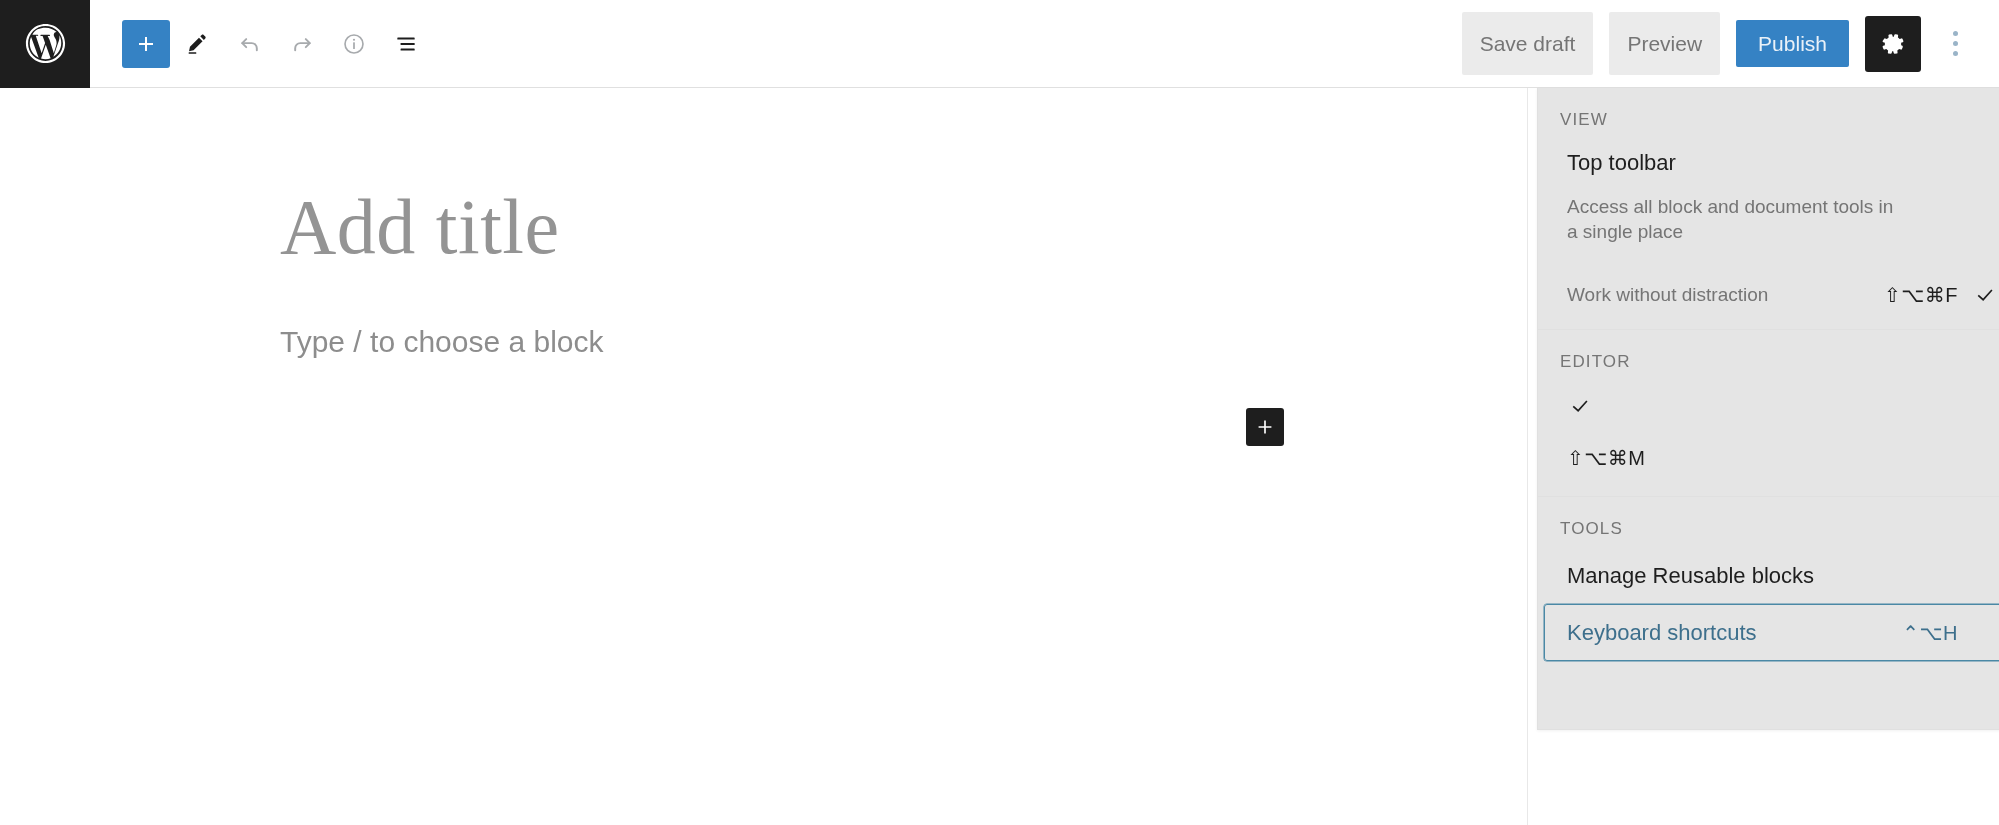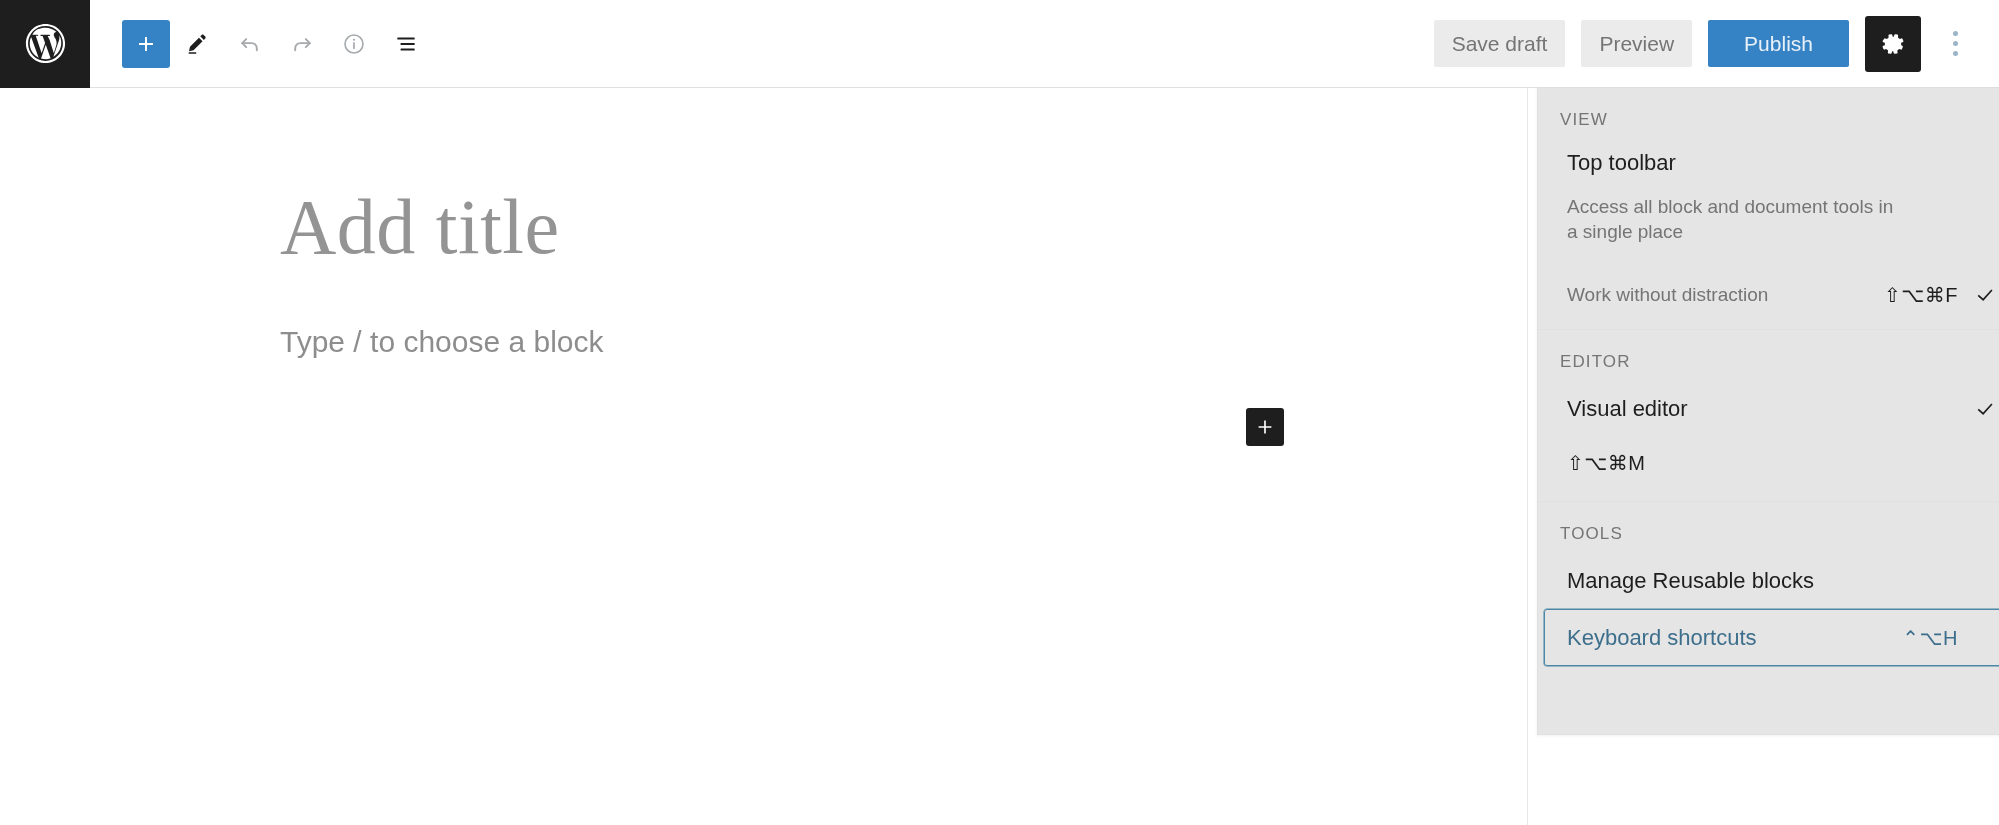--- a/index.html
+++ b/index.html
@@ -46,28 +46,28 @@
   .ic-dark { fill: #1e1e1e; }
   .ic-gray { fill: none; stroke: #a7aaad; stroke-width: 1.8; stroke-linecap: round; stroke-linejoin: round; }
   .ic-gray-fill { fill: #a7aaad; }
 
   .toolbar-right {
     margin-left: auto;
     display: flex; align-items: center;
     gap: 16px; padding-right: 24px;
   }
   .btn-text {
-    height: 47px; padding: 0 18px;
+    height: 63px; padding: 0 18px;
     background: #ebebeb; border: none; border-radius: 2px;
     font-family: "Liberation Sans", sans-serif;
     font-size: 21px; color: #757575;
     cursor: pointer; white-space: nowrap;
   }
   .btn-publish {
-    height: 47px; padding: 0 36px;
+    height: 47px; padding: 0 22px;
     background: #3582c4; border: none; border-radius: 2px;
     font-family: "Liberation Sans", sans-serif;
     font-size: 21px; color: #e9f1f8;
     cursor: pointer; white-space: nowrap;
   }
   .btn-gear {
     width: 56px; height: 56px;
     background: #1e1e1e; border: none; border-radius: 3px;
     display: flex; align-items: center; justify-content: center;
     cursor: pointer; padding: 0;
@@ -306,23 +306,20 @@
                 <path fill="#1e1e1e" d="M18.3 6.5l-8.2 9.1-4.3-3.9-1.1 1.2 5.5 5 9.3-10.3z"></path>
               </svg>
             </div>
           </div>
         </div>
       </div>
       <div class="menu-sep"></div>
       <div class="menu-group">
         <div class="group-label">EDITOR</div>
         <div class="menu-item compact">
-          <div class="mi-text">
-            <div class="mi-title">Visual editor</div>
-          </div>
           <div class="mi-right">
             <div class="mi-check">
               <svg width="24" height="24" viewBox="0 0 24 24">
                 <path fill="#1e1e1e" d="M18.3 6.5l-8.2 9.1-4.3-3.9-1.1 1.2 5.5 5 9.3-10.3z"></path>
               </svg>
             </div>
           </div>
         </div>
         <div class="menu-item compact">
           <div class="mi-right">

